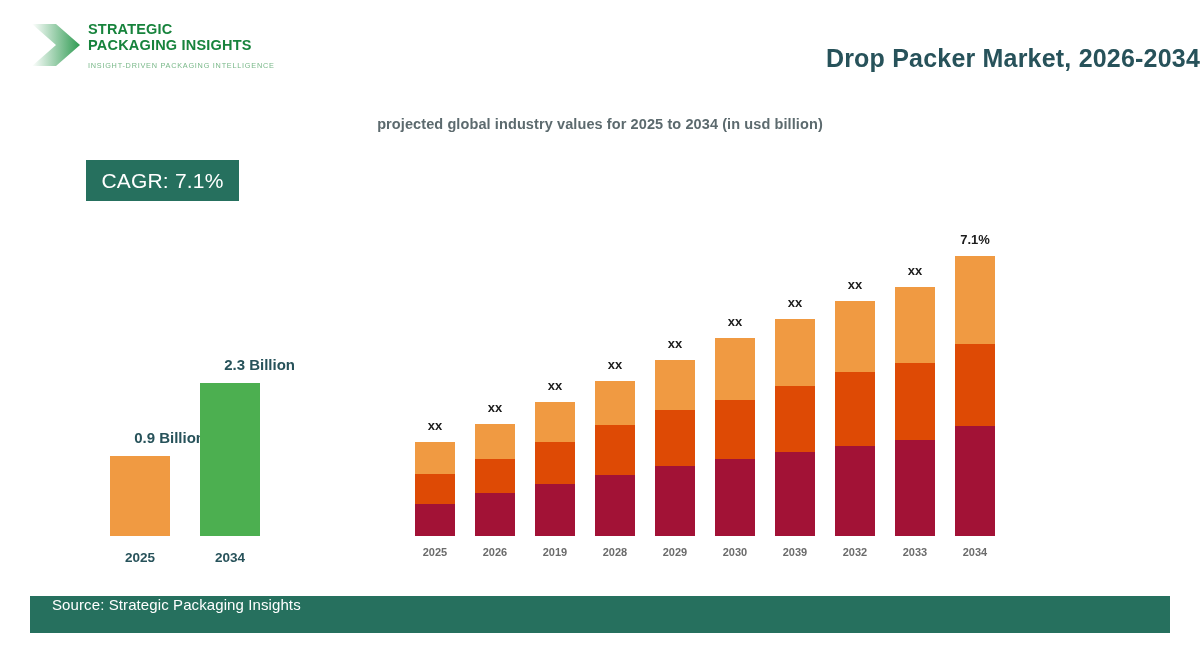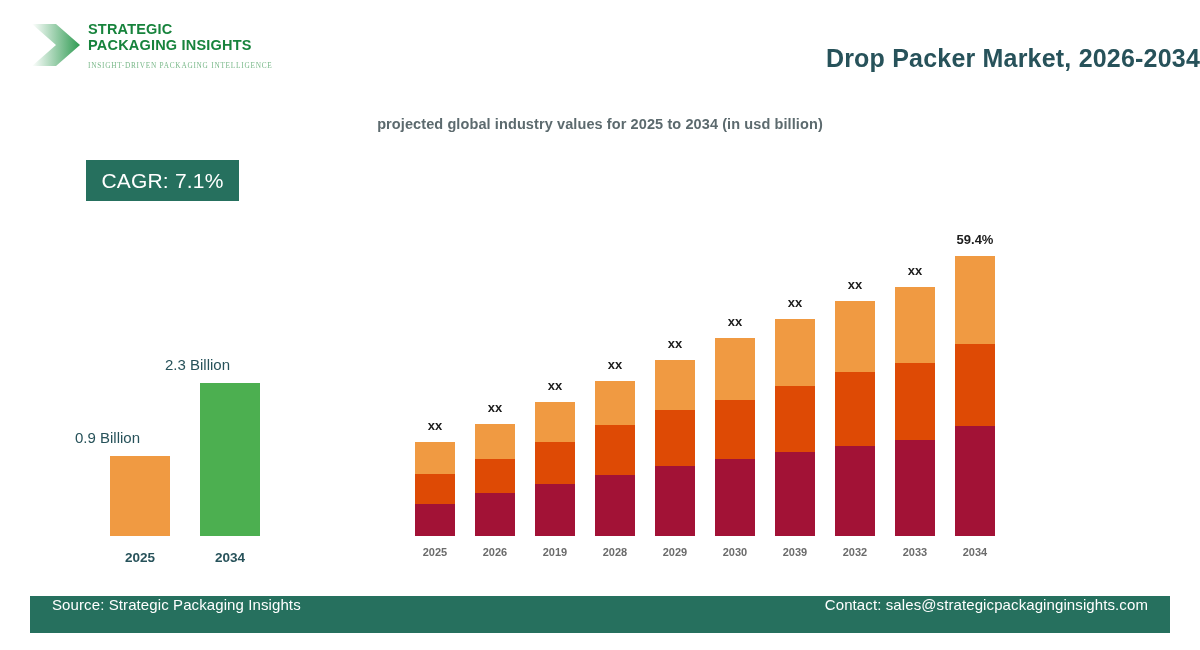--- a/index.html
+++ b/index.html
@@ -18,21 +18,21 @@
   
   #logo { position: absolute; left: 30px; top: 16px; width: 230px; height: 62px; }
   #logo-mark { position: absolute; left: 0px; top: 4px; width: 52px; height: 50px; }
   #logo-text { position: absolute; left: 58px; top: 6px; }
   .logo-line1, .logo-line2 {
     font-size: 14.5px; font-weight: bold; color: #17833c;
     letter-spacing: 0.2px; line-height: 15.5px;
   }
   .logo-tag {
     margin-top: 8px; font-size: 7.3px; color: #79b889;
-    letter-spacing: 0.75px; line-height: 9px; white-space: nowrap; font-family: Liberation Serif, serif;
+    letter-spacing: 0.75px; line-height: 9px; white-space: nowrap;
   }
 
   
   #chart-title {
     position: absolute; left: 0; top: 44px; width: 1200px;
     text-align: right; font-size: 25px; font-weight: bold;
     color: #27525a; letter-spacing: 0.2px;
   }
   #chart-subtitle {
     position: absolute; left: 0; top: 116px; width: 1200px;
@@ -46,22 +46,22 @@
     width: 153px; height: 41px;
     background: #26705e; color: #ffffff;
     display: flex; align-items: center; justify-content: center;
     font-size: 21px; letter-spacing: 0.2px;
   }
 
   
   #left-panel { position: absolute; left: 55px; top: 300px; width: 230px; height: 270px; }
   .lp-bar { position: absolute; bottom: 34px; width: 60px; }
   .lp-label {
-    position: absolute; width: 130px; text-align: left;
-    font-size: 15px; font-weight: normal; color: #27525a;
+    position: absolute; width: 130px; text-align: right;
+    font-size: 15px; font-weight: bold; color: #27525a;
   }
   .lp-year {
     position: absolute; bottom: 5px; width: 130px; text-align: center;
     font-size: 13.5px; font-weight: bold; color: #27525a;
   }
 
   
   #stacked-chart { position: absolute; left: 405px; top: 200px; width: 610px; height: 360px; }
   .sb-group { position: absolute; bottom: 0; width: 40px; height: 360px; }
   .sb-stack { position: absolute; bottom: 24px; left: 0; width: 40px; }
@@ -205,23 +205,22 @@
         </div>
         <div class="sb-top-label" style="bottom: 282px;">xx</div>
         <div class="sb-year">2033</div>
       </div>
       <div class="sb-group" style="left: 550px;">
         <div class="sb-stack">
           <div class="seg" style="height: 88px; background: rgb(240, 154, 66);"></div>
           <div class="seg" style="height: 82px; background: rgb(222, 74, 5);"></div>
           <div class="seg" style="height: 110px; background: rgb(162, 18, 54);"></div>
         </div>
-        <div class="sb-top-label" style="bottom: 313px;">59.4%</div>
+        <div class="sb-top-label" style="bottom: 313px;">7.1%</div>
         <div class="sb-year">2034</div>
       </div>
     </div>
 
   <div id="footer">
     <span class="footer-text">Source: Strategic Packaging Insights</span>
-    <span class="footer-text">Contact: sales@strategicpackaginginsights.com</span>
   </div>
 
 </div>
 
 </body></html>

